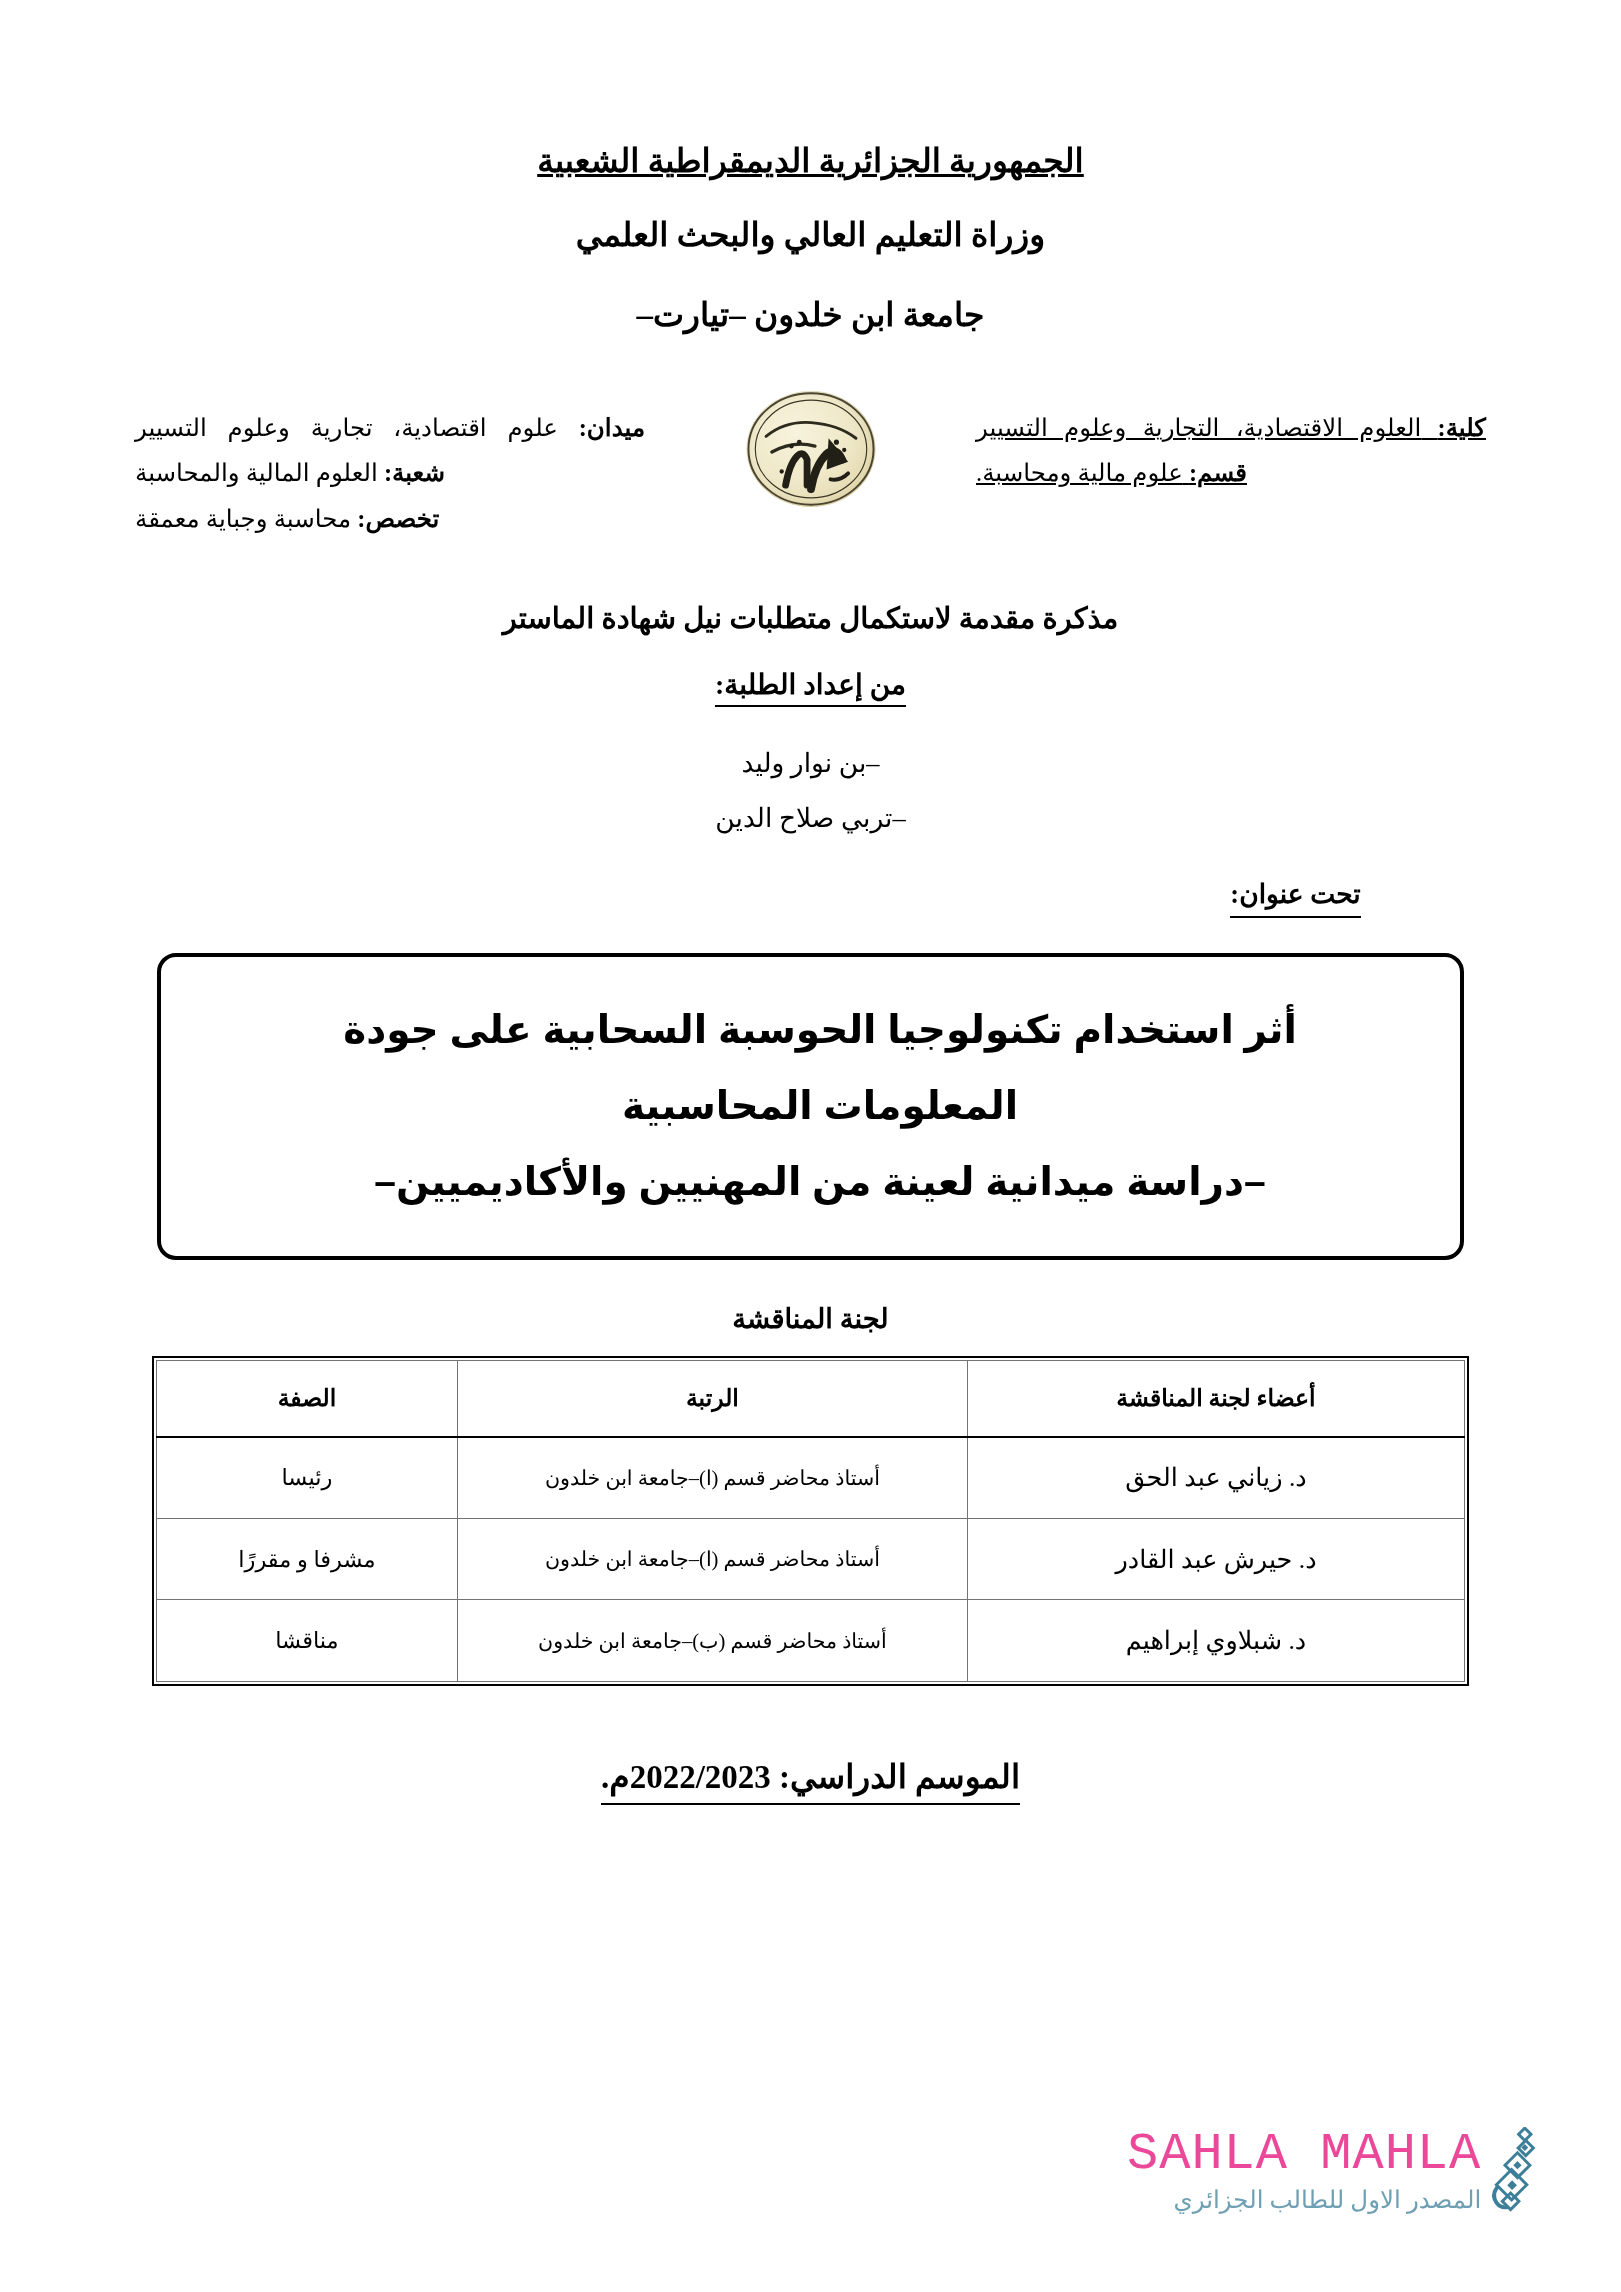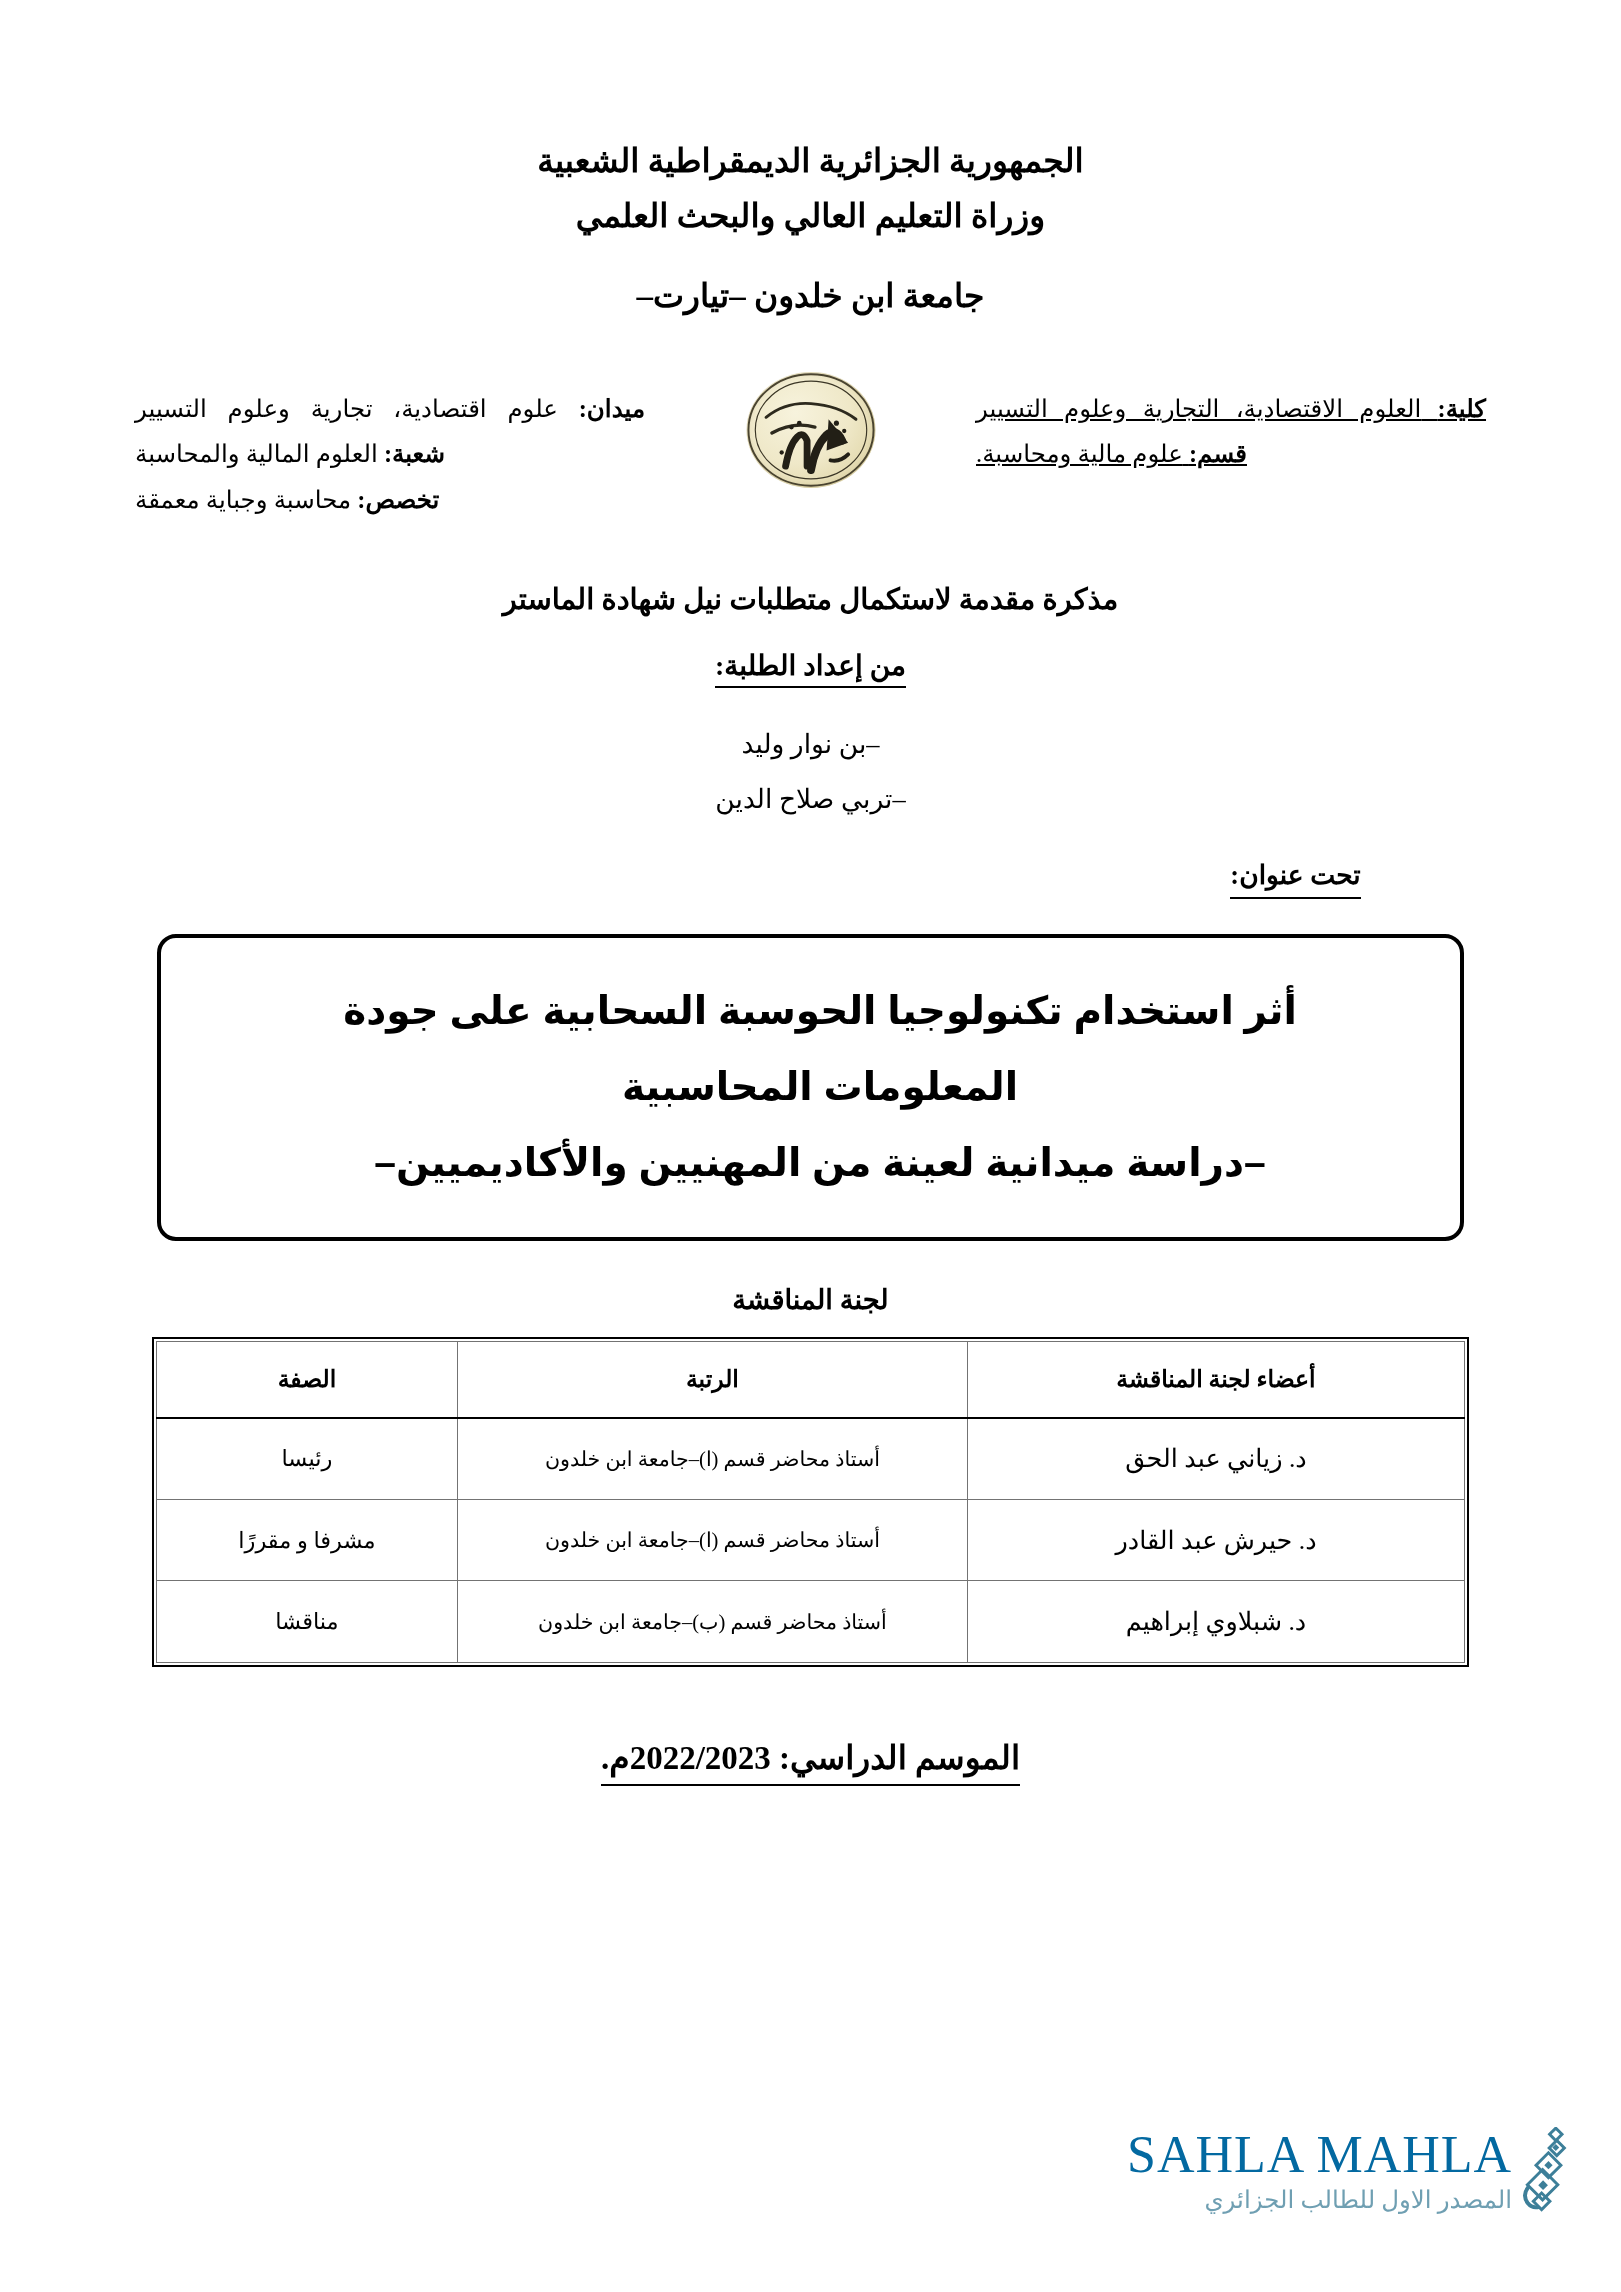--- a/index.html
+++ b/index.html
@@ -23,21 +23,21 @@
   .header {
     text-align: center;
     padding-top: 145px;
   }
   .header-line {
     font-size: 33px;
     font-weight: 700;
     letter-spacing: 0px;
     line-height: 1.0;
   }
-  .header-line.l1 { margin-bottom: 22px; }
+  .header-line.l1 { margin-bottom: 41px; text-decoration: underline; }
   .header-line.l2 { margin-bottom: 47px; }
   .header-line.l3 { font-weight: 700; }
 
   
   .info-band {
     position: relative;
     margin-top: 57px;
     height: 186px;
   }
   .info-col {
@@ -202,24 +202,24 @@
     display: flex;
     align-items: center;
     justify-content: flex-start;
   }
   .wm-text {
     display: flex;
     flex-direction: column;
     align-items: flex-start;
   }
   .wm-title {
-    font-family: Liberation Serif, serif;
+    font-family: Liberation Mono, monospace;
     font-size: 52px;
     letter-spacing: 1px;
-    color: #0369a1;
+    color: #ec4899;
     line-height: 1.0;
   }
   .wm-sub {
     direction: rtl;
     font-family: "Liberation Serif", "DejaVu Serif", serif;
     font-size: 24.5px;
     color: #6f9fb2;
     margin-top: 3.9px;
     align-self: flex-end;
     white-space: nowrap;

